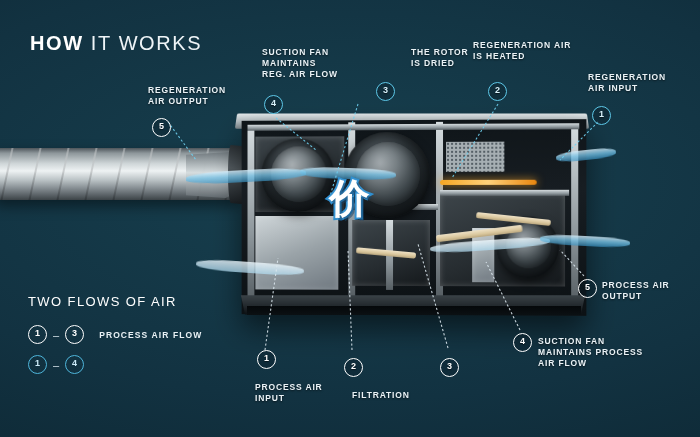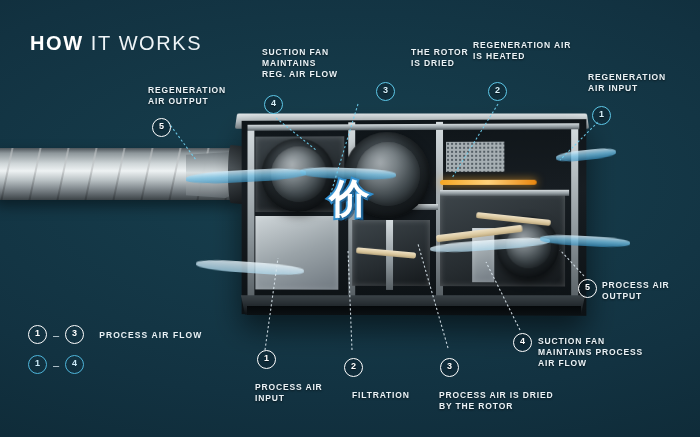--- a/index.html
+++ b/index.html
@@ -283,24 +283,23 @@
 AIR FLOW</div>
   <div class="marker" style="left:513px;top:333px;">4</div>
 
   <div class="callout" style="left:255px;top:382px;white-space:pre;">PROCESS AIR
 INPUT</div>
   <div class="marker" style="left:257px;top:350px;">1</div>
 
   <div class="callout" style="left:352px;top:390px;white-space:pre;">FILTRATION</div>
   <div class="marker" style="left:344px;top:358px;">2</div>
 
-  <div class="callout" style="left:439px;top:390px;white-space:pre;">PROCESS AIR IS DRIED
-BY THE ROTOR</div>
   <div class="marker" style="left:440px;top:358px;">3</div>
 
+  <div class="legend-title">TWO FLOWS OF AIR</div>
 
   <div class="legend-row" style="top:325px;">
     <div class="lm">1</div>
     <div class="dash">–</div>
     <div class="lm">3</div>
     <div class="legend-label">PROCESS AIR FLOW</div>
   </div>
 
   <div class="legend-row" style="top:355px;">
     <div class="lm cyan">1</div>

